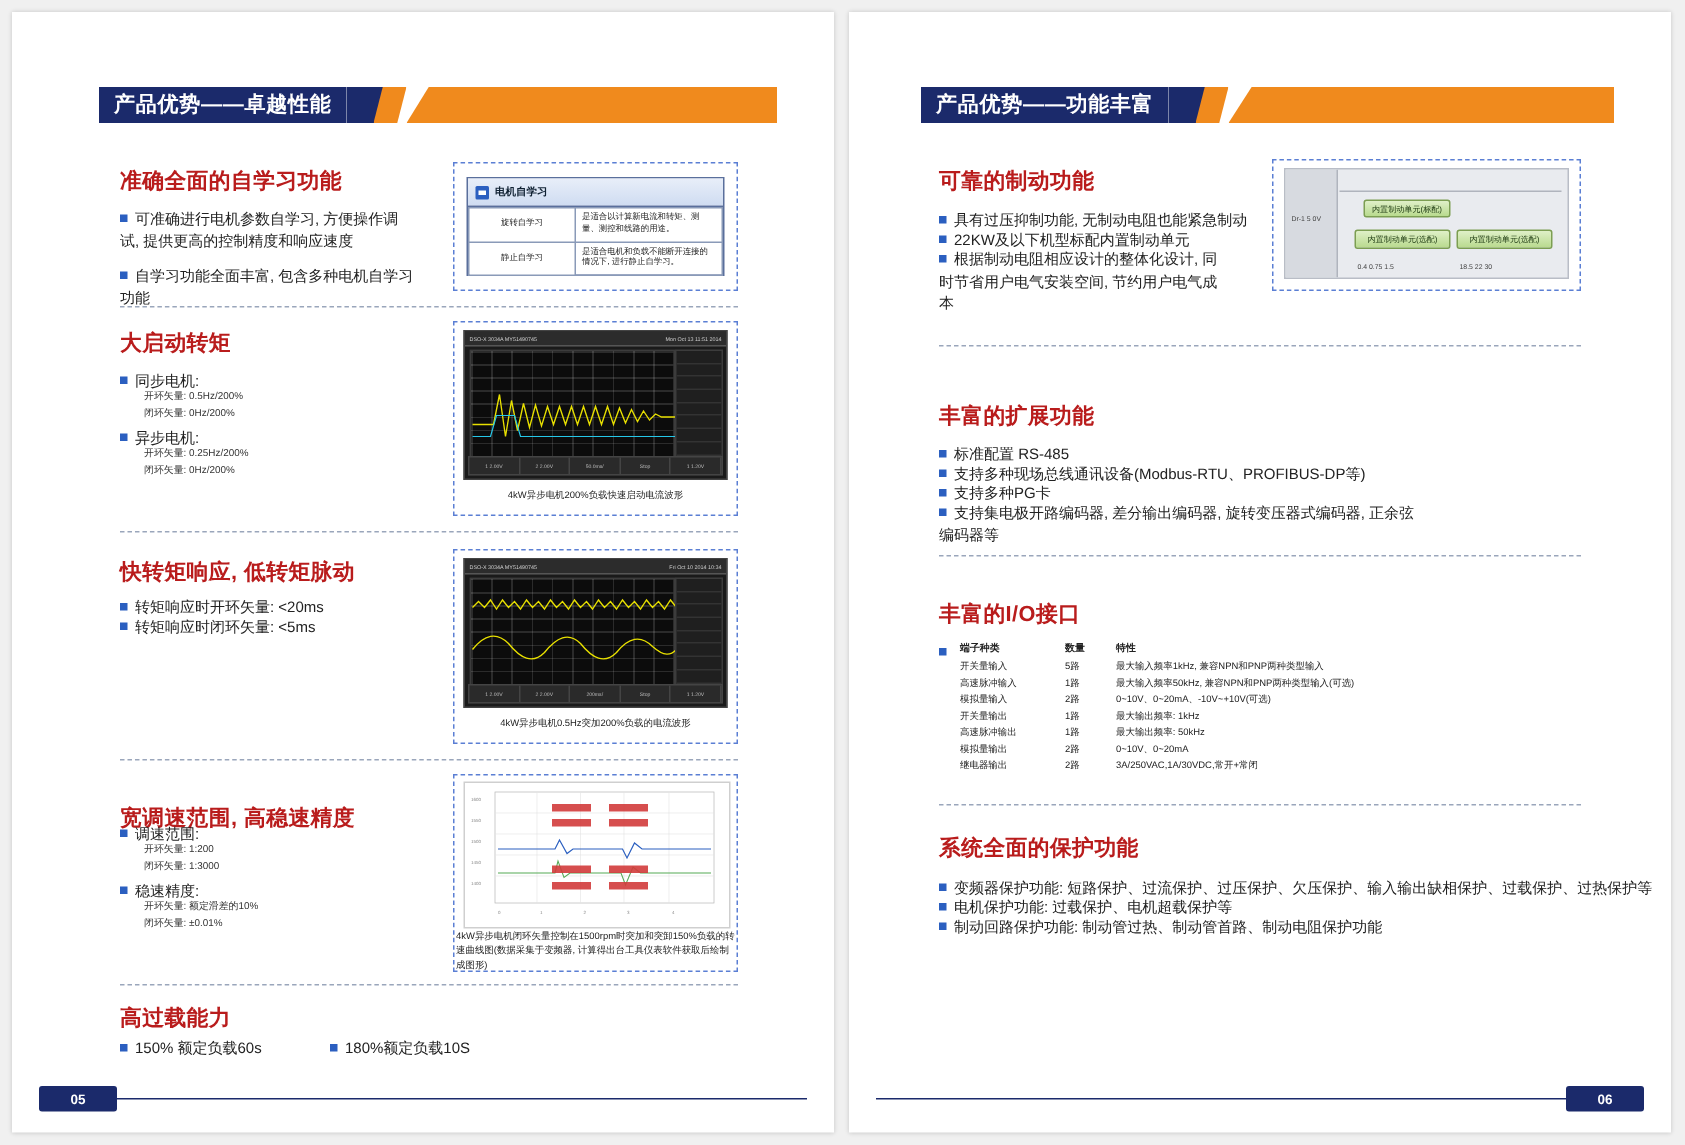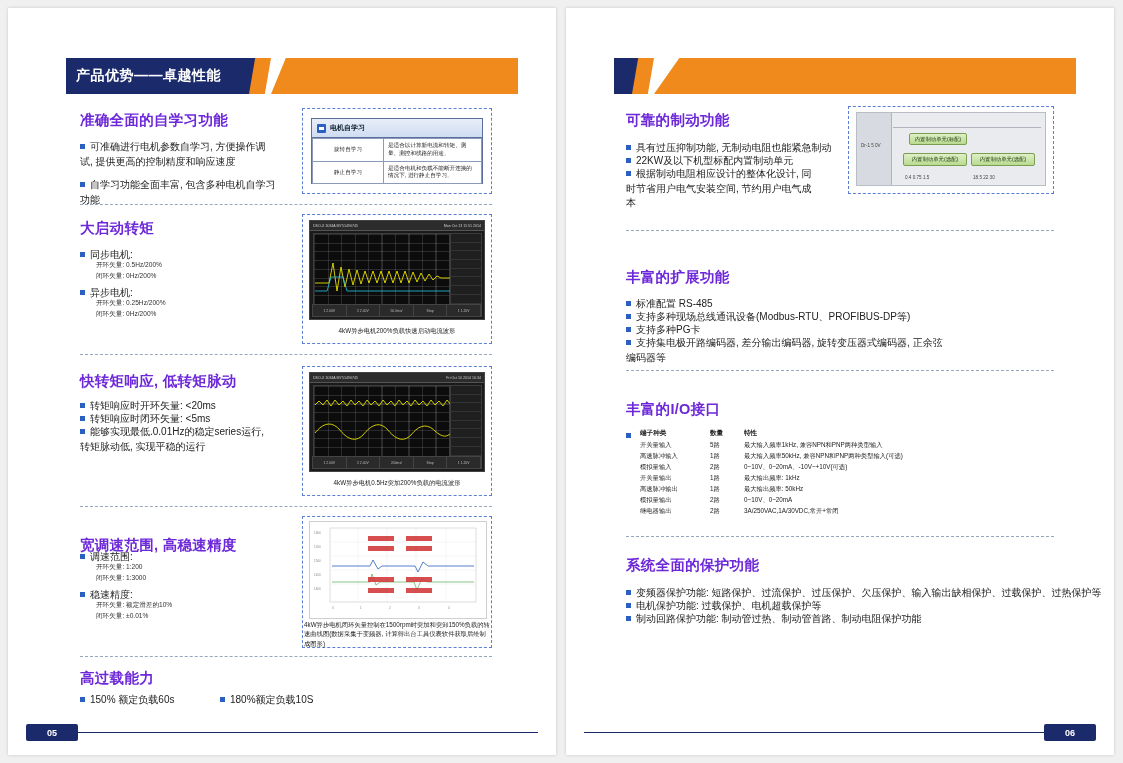--- a/index.html
+++ b/index.html
@@ -17,21 +17,21 @@
     position:absolute;top:8px;height:747px;width:548px;
     background:#ffffff;
     box-shadow:0 0 3px rgba(0,0,0,.18);
     box-sizing:border-box;
   }
   .page-left{left:8px;}
   .page-right{left:566px;}
 
   
   .sec-bar{
-    position:absolute;display:flex;align-items:stretch;height:36px;
+    position:absolute;display:flex;align-items:stretch;height:24px;
   }
   .sec-bar .navy{
     background:#1b2a6b;color:#fff;font-size:14px;font-weight:bold;
     letter-spacing:.5px;display:flex;align-items:center;padding:0 10px;
   }
   .sec-bar .slash{
     width:26px;background:#1b2a6b;
     clip-path:polygon(0 0,100% 0,72% 100%,0 100%);
   }
   .sec-bar .slash2{
@@ -39,21 +39,21 @@
     clip-path:polygon(28% 0,100% 0,72% 100%,0 100%);
     margin-left:-8px;
   }
   .sec-bar .orange{
     flex:1;background:#f08a1d;
     clip-path:polygon(6% 0,100% 0,100% 100%,0 100%);
   }
 
   
   .h-blue{
-    position:absolute;color:#6d28d9;font-size:13.5px;font-weight:bold;
+    position:absolute;color:#b91c1c;font-size:13.5px;font-weight:bold;
     letter-spacing:.3px;
   }
   .h-blue.big{font-size:14.5px;}
 
   
   .bul{
     position:absolute;font-size:10px;color:#222;line-height:1.45;
   }
   .bul .sq{
     display:inline-block;width:5px;height:5px;background:#2b5fc0;
@@ -274,23 +274,20 @@
     <div class="cap" style="left:300px;top:318px;width:178px;">4kW异步电机200%负载快速启动电流波形</div>
 
     <div class="dash" style="left:72px;top:346px;width:412px;"></div>
 
     <div class="h-blue big" style="left:72px;top:364px;">快转矩响应, 低转矩脉动</div>
     <div class="bul" style="left:72px;top:391px;">
       <span class="sq"></span><span>转矩响应时开环矢量: &lt;20ms</span>
     </div>
     <div class="bul" style="left:72px;top:404px;">
       <span class="sq"></span><span>转矩响应时闭环矢量: &lt;5ms</span>
-    </div>
-    <div class="bul" style="left:72px;top:417px;width:195px;">
-      <span class="sq"></span><span>能够实现最低.0.01Hz的稳定series运行, 转矩脉动低, 实现平稳的运行</span>
     </div>
 
     <div class="dbox" style="left:294px;top:358px;width:190px;height:130px;"></div>
     <div class="scope" style="left:301px;top:364px;width:176px;height:100px;">
       <div class="topbar">
           <span>DSO-X 3034A  MY51490745</span>
           <span>Fri Oct 10 2014 10:34</span>
         </div>
       <div class="brand">Agilent</div>
       <div class="grid"></div>
@@ -384,20 +381,21 @@
       <span class="sq"></span><span>180%额定负载10S</span>
     </div>
 
     <div class="botline" style="left:18px;right:18px;"></div>
     <div class="pagenum l">05</div>
   </div>
 
   <div class="page page-right">
 
     <div class="sec-bar" style="left:48px;top:50px;width:462px;">
+      <div class="navy">产品优势——功能丰富</div>
       <div class="slash"></div>
       <div class="slash2"></div>
       <div class="orange"></div>
     </div>
 
     <div class="h-blue big" style="left:60px;top:103px;">可靠的制动功能</div>
     <div class="bul" style="left:60px;top:133px;">
       <span class="sq"></span><span>具有过压抑制功能, 无制动电阻也能紧急制动</span>
     </div>
     <div class="bul" style="left:60px;top:146px;">

